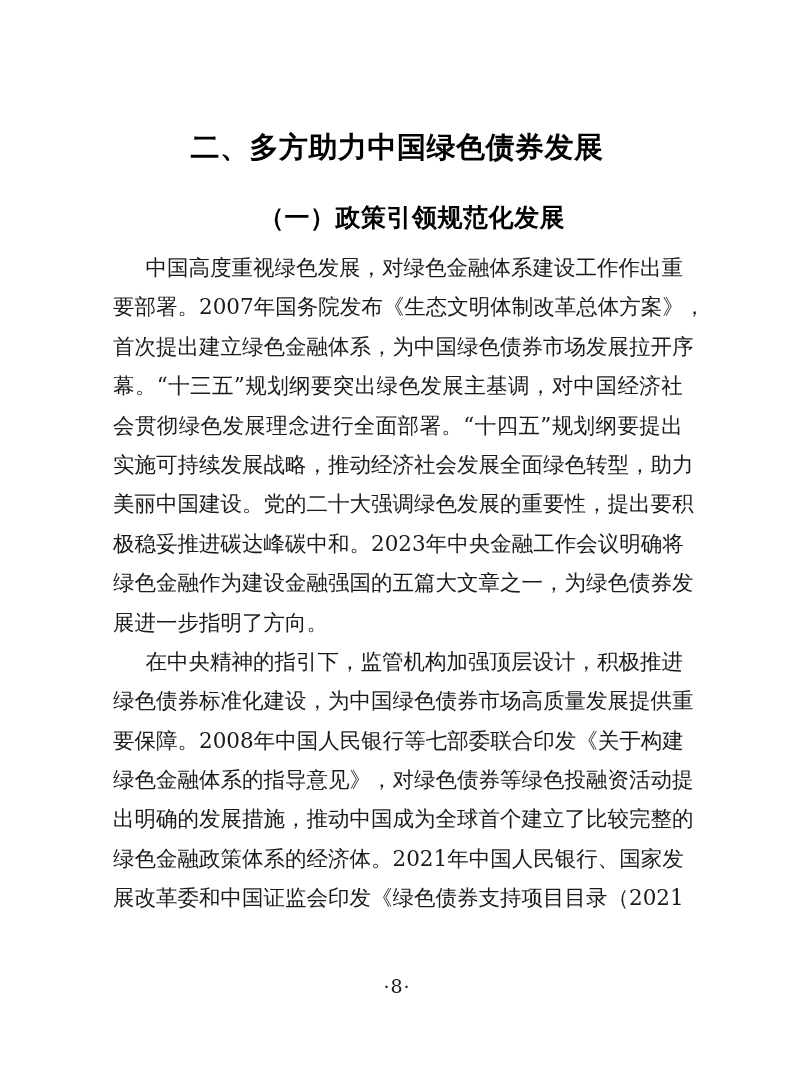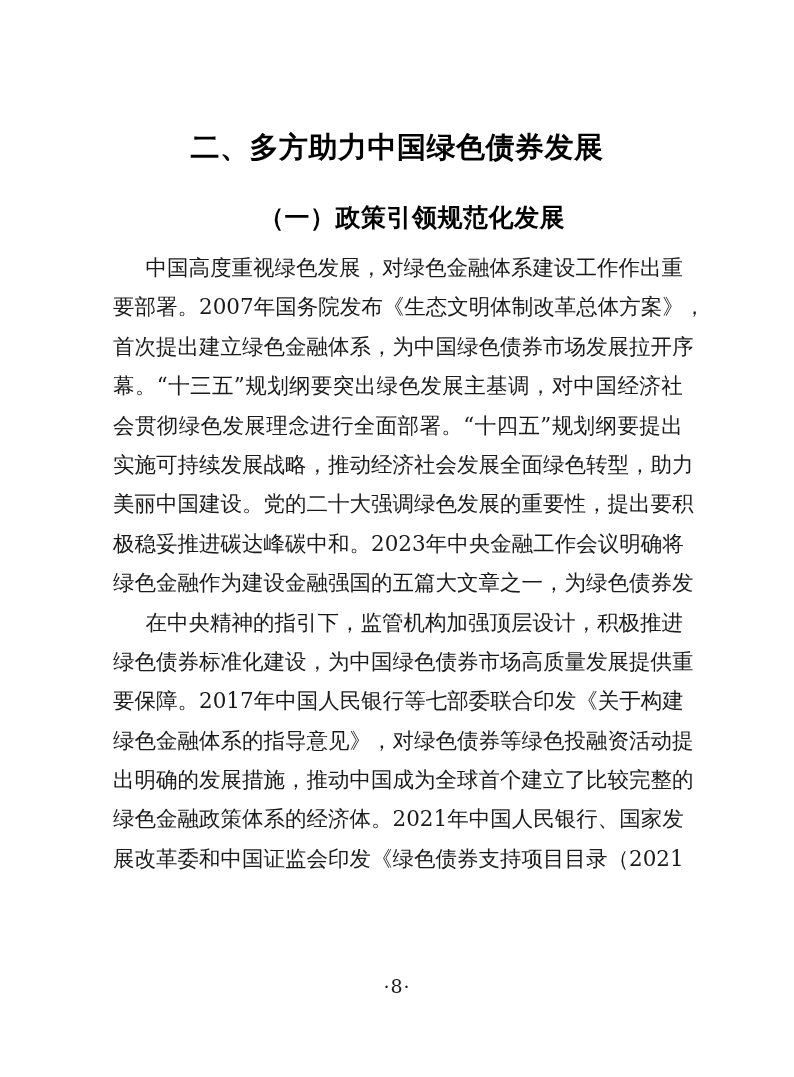--- a/index.html
+++ b/index.html
@@ -352,20 +352,21 @@
           <span>之</span>
           <span>一</span>
           <span>，</span>
           <span>为</span>
           <span>绿</span>
           <span>色</span>
           <span>债</span>
           <span>券</span>
           <span>发</span>
         </div>
+        <div class="tline flush">展进一步指明了方向。</div>
         <div class="tline just">
           <span class="indent"></span>
           <span>在</span>
           <span>中</span>
           <span>央</span>
           <span>精</span>
           <span>神</span>
           <span>的</span>
           <span>指</span>
           <span>引</span>
@@ -414,21 +415,21 @@
           <span>展</span>
           <span>提</span>
           <span>供</span>
           <span>重</span>
         </div>
         <div class="tline just">
           <span>要</span>
           <span>保</span>
           <span>障</span>
           <span>。</span>
-          <span>2017 </span>
+          <span>2008 </span>
           <span>年</span>
           <span>中</span>
           <span>国</span>
           <span>人</span>
           <span>民</span>
           <span>银</span>
           <span>行</span>
           <span>等</span>
           <span>七</span>
           <span>部</span>

